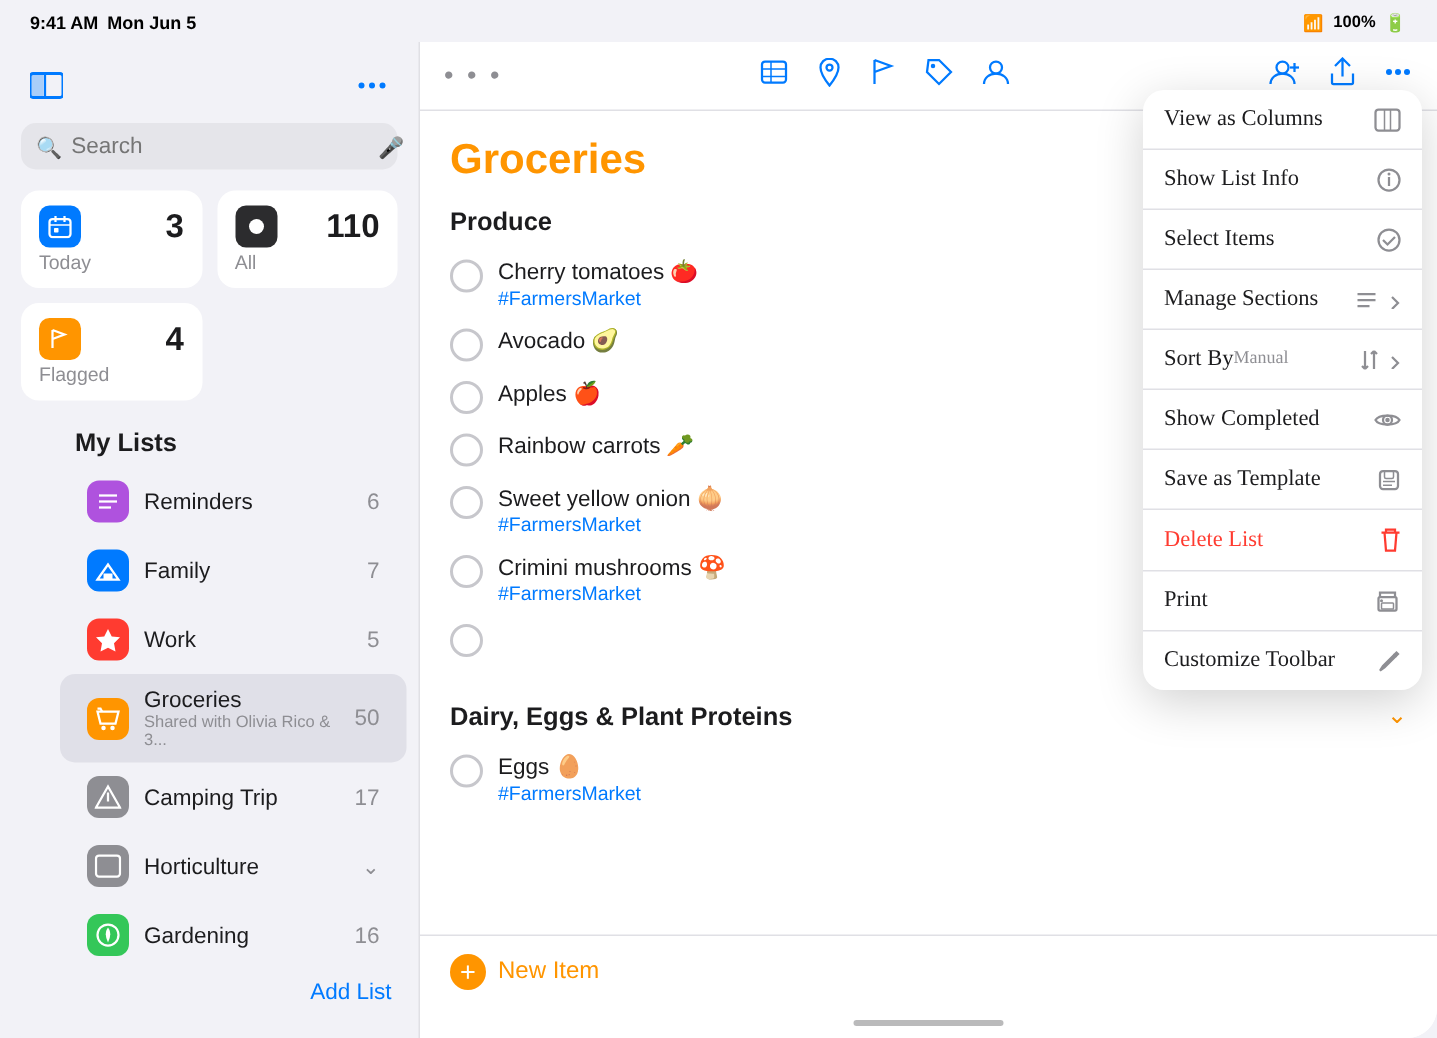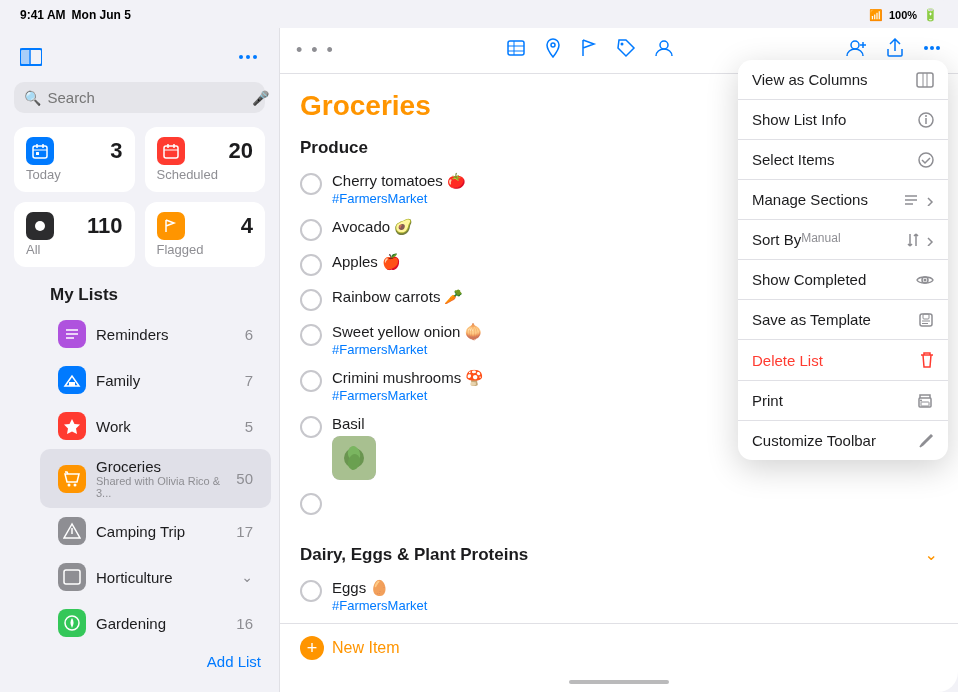--- a/index.html
+++ b/index.html
@@ -347,26 +347,27 @@
       background: #1c1c1e;
       border-radius: 2px;
       opacity: 0.3;
     }
 
     
     .dropdown-overlay {
       position: absolute;
       top: 60px;
       right: 10px;
-      width: 210px;
+      width: 186px;
       background: white;
       border-radius: 14px;
       box-shadow: 0 8px 32px rgba(0,0,0,0.18);
       z-index: 100;
       overflow: hidden;
+      font-family: Liberation Serif, serif;
     }
 
     .dropdown-item {
       display: flex;
       align-items: center;
       justify-content: space-between;
       padding: 11px 14px;
       font-size: 15px;
       color: #1c1c1e;
       cursor: pointer;
@@ -441,34 +442,20 @@
                 <line x1="1" y1="7" x2="15" y2="7" stroke="white" stroke-width="1"></line>
                 <rect x="4" y="9" width="3" height="3" rx="0.5" fill="white"></rect>
               </svg>
             </div>
             <span class="stat-count">3</span>
           </div>
           <div class="stat-label">Today</div>
         </div>
         <div class="stat-card">
           <div class="stat-card-row">
-            <div class="stat-icon red">
-              <svg width="16" height="16" viewBox="0 0 16 16" fill="white">
-                <rect x="1" y="3" width="14" height="12" rx="2" fill="none" stroke="white" stroke-width="1.5"></rect>
-                <line x1="5" y1="1" x2="5" y2="5" stroke="white" stroke-width="1.5"></line>
-                <line x1="11" y1="1" x2="11" y2="5" stroke="white" stroke-width="1.5"></line>
-                <line x1="1" y1="7" x2="15" y2="7" stroke="white" stroke-width="1"></line>
-              </svg>
-            </div>
-            <span class="stat-count">20</span>
-          </div>
-          <div class="stat-label">Scheduled</div>
-        </div>
-        <div class="stat-card">
-          <div class="stat-card-row">
             <div class="stat-icon dark">
               <svg width="16" height="16" viewBox="0 0 16 16" fill="white">
                 <circle cx="8" cy="8" r="5" fill="white"></circle>
               </svg>
             </div>
             <span class="stat-count">110</span>
           </div>
           <div class="stat-label">All</div>
         </div>
         <div class="stat-card">
@@ -677,34 +664,20 @@
           </div>
 
           <div class="todo-item">
             <div class="todo-circle"></div>
             <div class="todo-text-block">
               <div class="todo-title">Crimini mushrooms 🍄</div>
               <div class="todo-tag">#FarmersMarket</div>
             </div>
           </div>
 
-          <div class="todo-item">
-            <div class="todo-circle"></div>
-            <div class="todo-text-block">
-              <div class="todo-title">Basil</div>
-              <div class="todo-image">
-                <svg width="44" height="44" viewBox="0 0 44 44">
-                  <rect width="44" height="44" rx="8" fill="#a8c090"></rect>
-                  <circle cx="22" cy="22" r="10" fill="#5a8a40" opacity="0.8"></circle>
-                  <ellipse cx="22" cy="18" rx="6" ry="8" fill="#7ab560" transform="rotate(-15 22 18)"></ellipse>
-                  <ellipse cx="22" cy="26" rx="6" ry="8" fill="#6aa050" transform="rotate(15 22 26)"></ellipse>
-                </svg>
-              </div>
-            </div>
-          </div>
 
           <div class="todo-item">
             <div class="todo-circle"></div>
           </div>
         </div>
 
         <div>
           <div class="section-header-row">
             <div class="section-title">Dairy, Eggs &amp; Plant Proteins</div>
             <span class="section-chevron">⌄</span>

